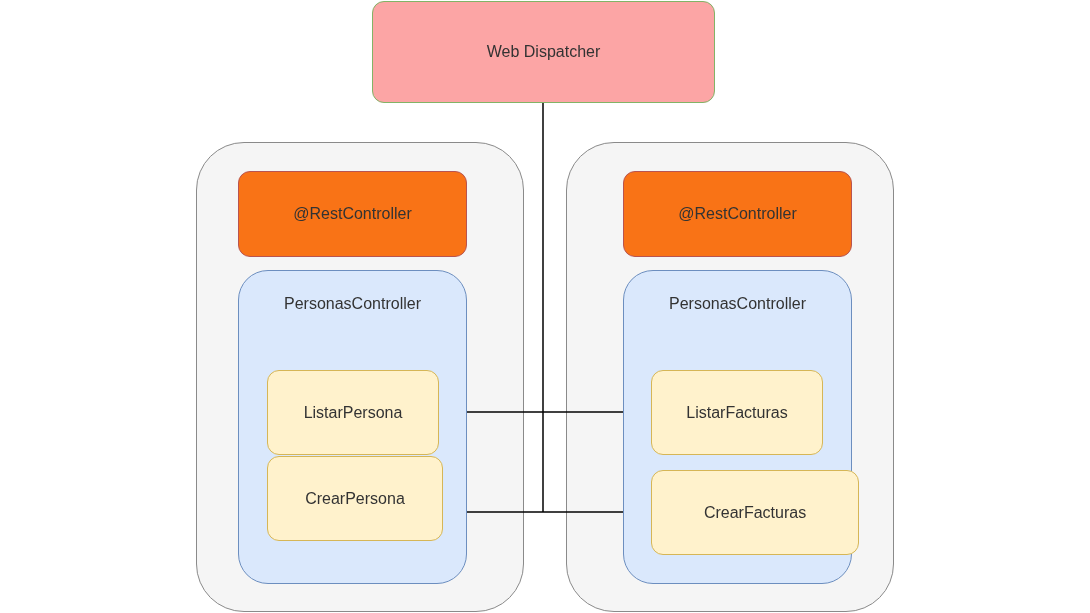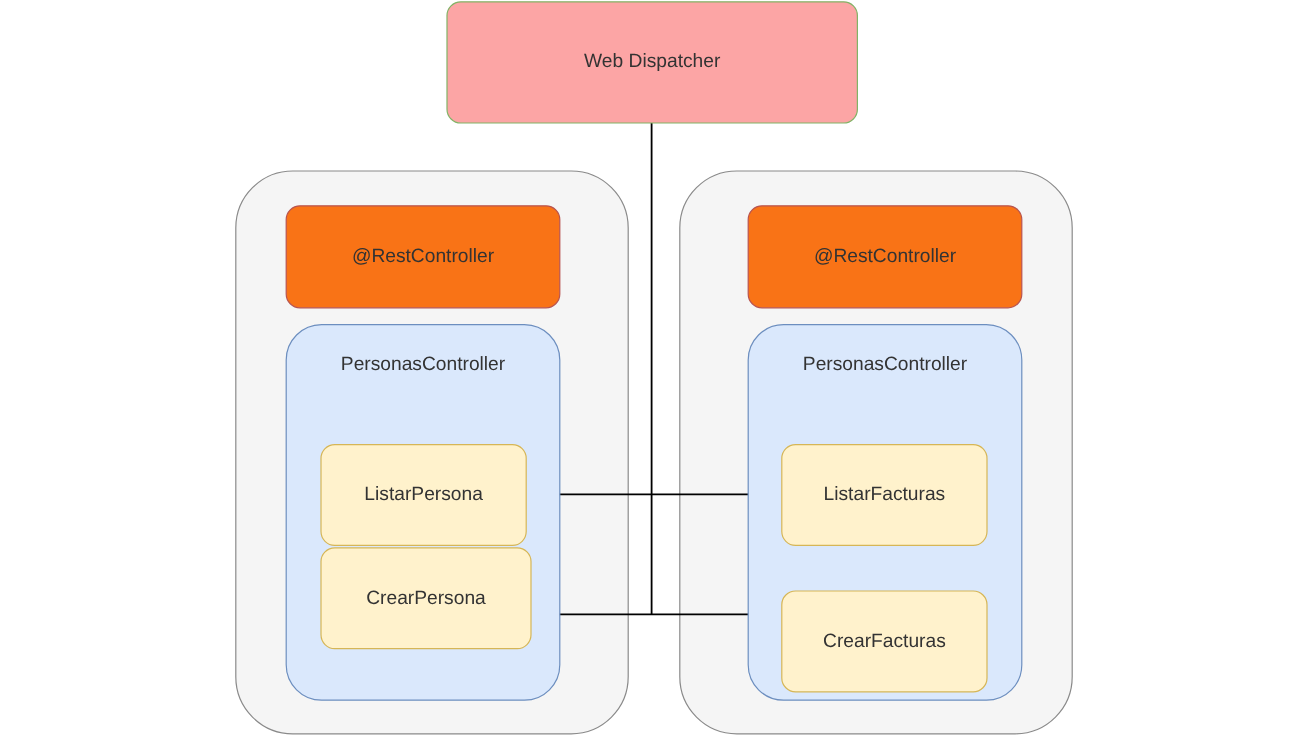--- a/index.html
+++ b/index.html
@@ -49,15 +49,15 @@
 
 <div class="node rest" style="left:623px; top:171px; width:229px; height:86px;">
   <span>@RestController</span>
 </div>
 <div class="node controller" style="left:623px; top:270px; width:229px; height:314px;">
   <span>PersonasController</span>
 </div>
 <div class="node method" style="left:651px; top:370px; width:172px; height:85px;">
   <span>ListarFacturas</span>
 </div>
-<div class="node method" style="left:651px; top:492px; width:172px; height:85px;">
+<div class="node method" style="left:651px; top:470px; width:208px; height:85px;">
   <span>CrearFacturas</span>
 </div>
 
 </body></html>

